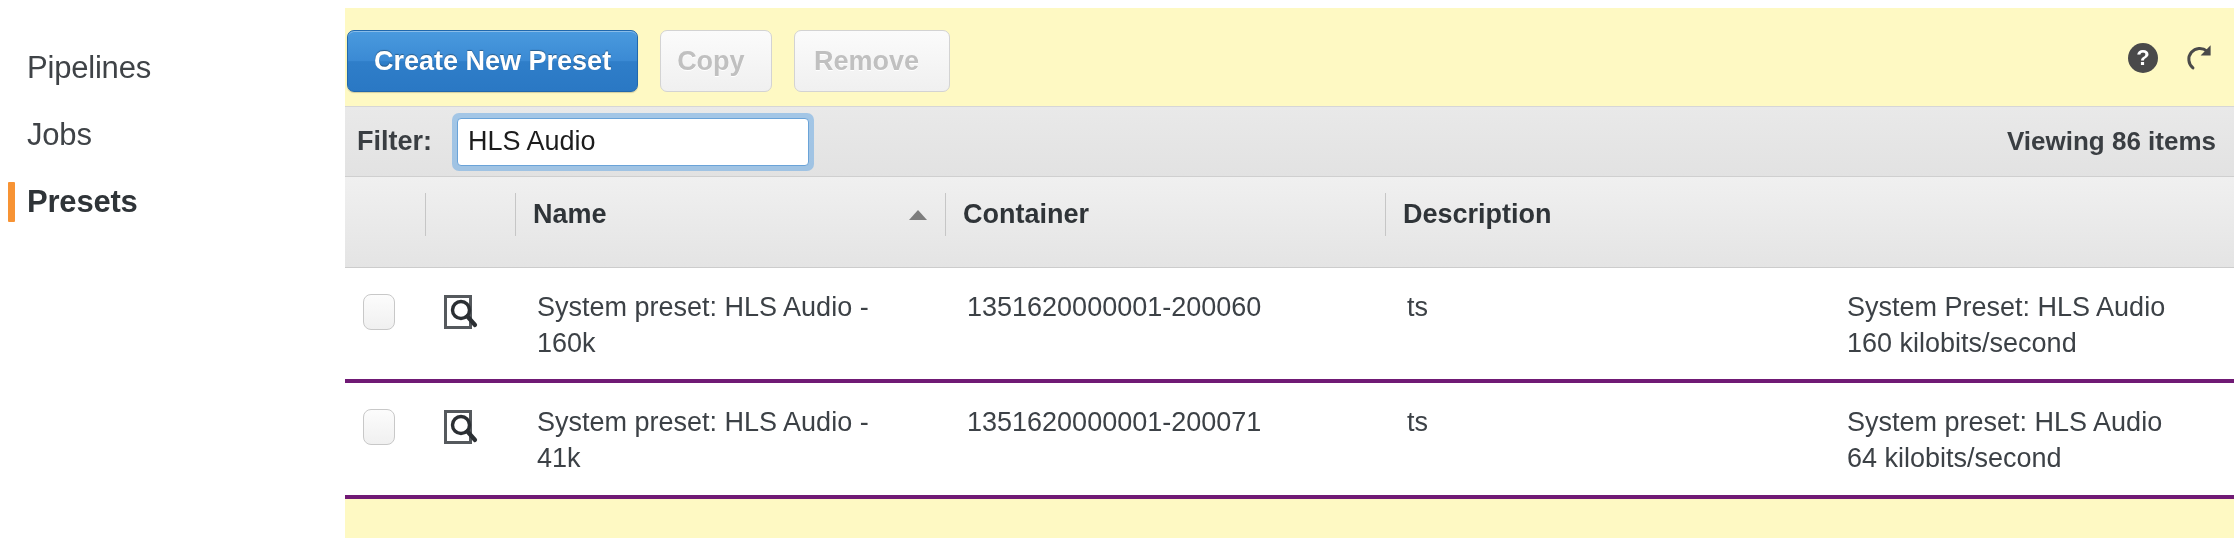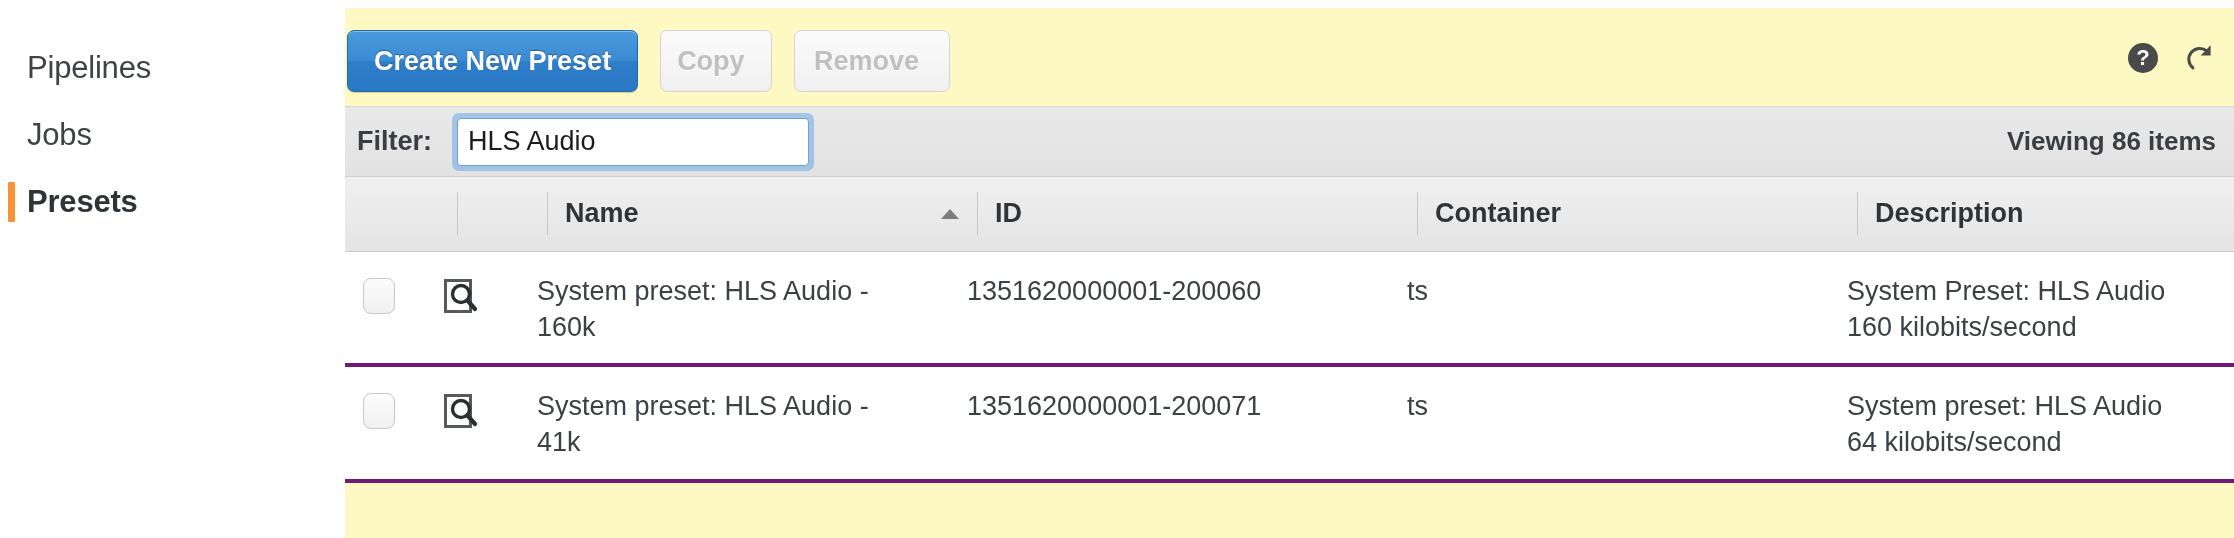--- a/index.html
+++ b/index.html
@@ -156,26 +156,25 @@
   .viewing {
     margin-left: auto;
     font-size: 26px;
     font-weight: bold;
     color: #3a3e42;
   }
 
   
   .table { width: 100%; }
   .thead {
-    height: 75px;
+    height: 91px;
     background: linear-gradient(to bottom, #f0f0f0 0%, #e4e4e4 100%);
     border-bottom: 1px solid #cccccc;
     display: flex;
-    align-items: flex-end;
-    padding-left: 32px;
+    align-items: flex-start;
   }
   .th {
     font-size: 27px;
     font-weight: bold;
     color: #2f3438;
     height: 75px;
     display: flex;
     align-items: center;
     position: relative;
     padding-left: 18px;
@@ -288,23 +287,20 @@
 
     <div class="table">
 
       <div class="thead">
         <div class="th col-check"></div>
         <div class="th col-view sep"></div>
         <div class="th col-name sep">
           <span>Name</span>
           <span class="sort-caret"></span>
         </div>
-        <div class="th col-id sep">
-          <span>ID</span>
-        </div>
         <div class="th col-cont sep">
           <span>Container</span>
         </div>
         <div class="th col-desc sep">
           <span>Description</span>
         </div>
       </div>
 
       <div class="row">
         <div class="td td-check center-cell">

